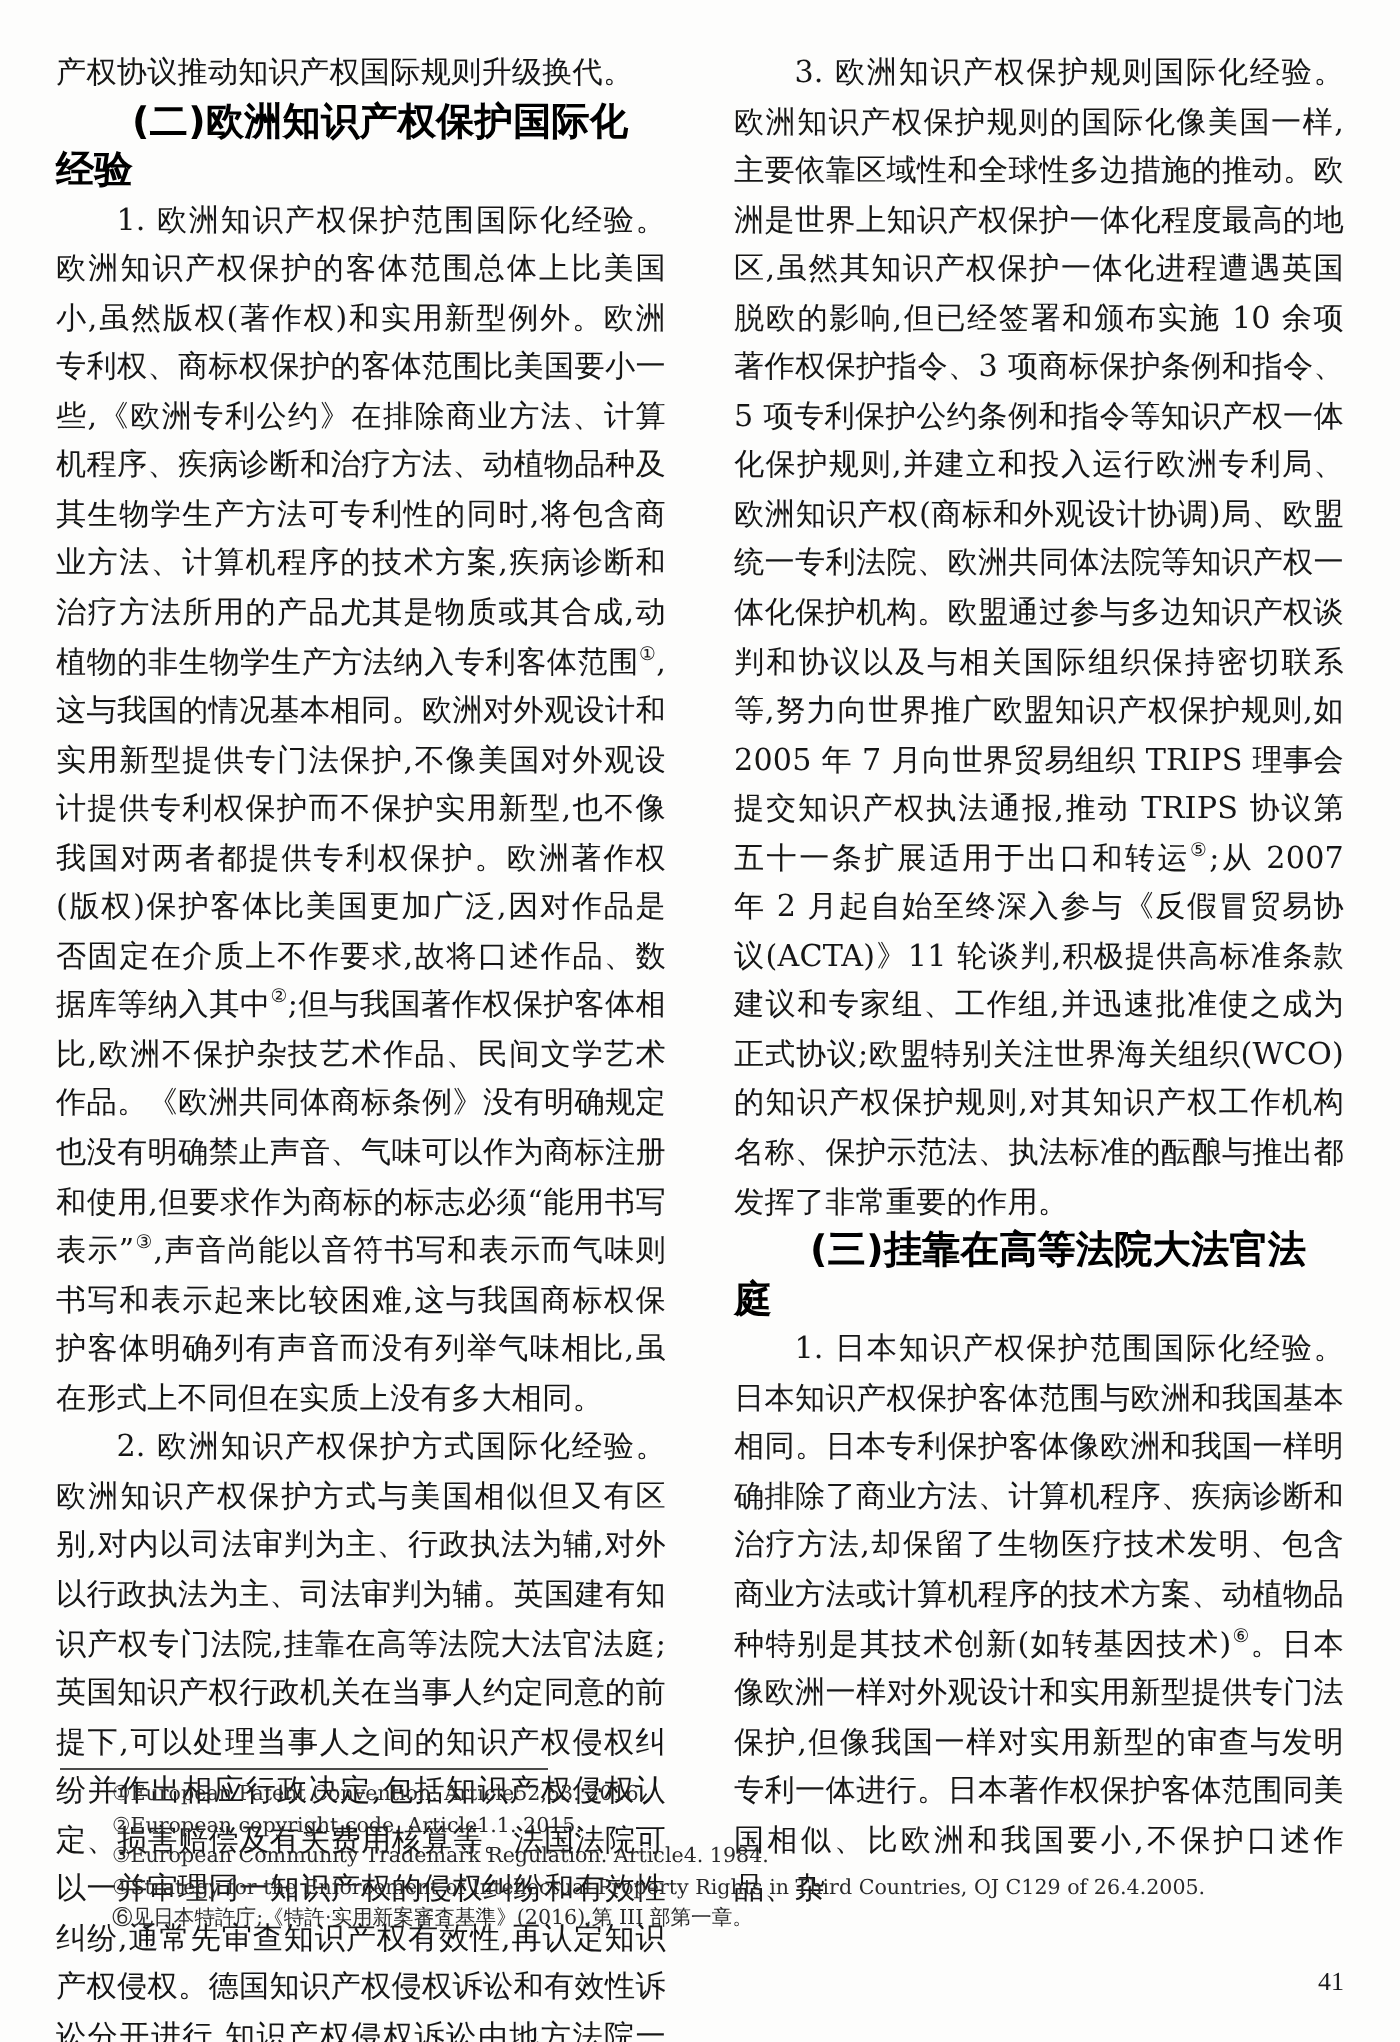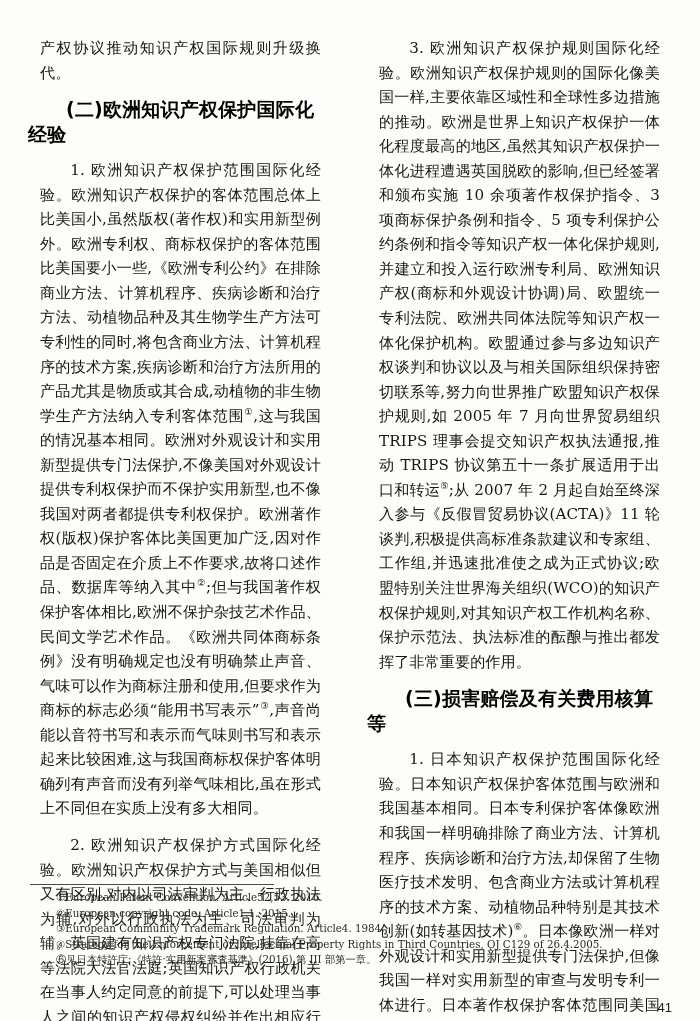--- a/index.html
+++ b/index.html
@@ -29,21 +29,21 @@
     height: 852px;
     display: flex;
     justify-content: space-between;
   }
   .column {
     width: 305px;
     box-sizing: border-box;
   }
 
   p.para {
-    margin: 12px;
+    margin: 0;
     font-size: 15.1px;
     line-height: 24.55px;
     text-align: justify;
     text-justify: inter-character;
     letter-spacing: 0.1px;
     text-indent: 2em;
     color: #161616;
     font-family: "DejaVu Serif", "Liberation Serif", serif;
     word-break: break-all;
   }
@@ -88,24 +88,24 @@
   }
   .fn-cjk {
     font-family: "DejaVu Serif", "Liberation Serif", serif;
     text-align: right;
   }
 
   
   #page-number {
     position: absolute;
     right: 28px;
-    bottom: 6px;
+    bottom: 22px;
     font-size: 13px;
     color: #1b1b1b;
-    font-family: Liberation Sans, sans-serif;
+    font-family: Liberation Serif, serif;
   }
 
   sup.fnref {
     font-size: 0.62em;
     vertical-align: super;
     line-height: 0;
   }
 </style>
 </head>
 <body>
@@ -115,21 +115,21 @@
   <div id="body-area">
 
     <div class="column" id="col-left">
         <p class="para noindent">产权协议推动知识产权国际规则升级换代。</p>
         <h3 class="heading">(二)欧洲知识产权保护国际化经验</h3>
         <p class="para">1. 欧洲知识产权保护范围国际化经验。欧洲知识产权保护的客体范围总体上比美国小,虽然版权(著作权)和实用新型例外。欧洲专利权、商标权保护的客体范围比美国要小一些,《欧洲专利公约》在排除商业方法、计算机程序、疾病诊断和治疗方法、动植物品种及其生物学生产方法可专利性的同时,将包含商业方法、计算机程序的技术方案,疾病诊断和治疗方法所用的产品尤其是物质或其合成,动植物的非生物学生产方法纳入专利客体范围<sup class="fnref">①</sup>,这与我国的情况基本相同。欧洲对外观设计和实用新型提供专门法保护,不像美国对外观设计提供专利权保护而不保护实用新型,也不像我国对两者都提供专利权保护。欧洲著作权(版权)保护客体比美国更加广泛,因对作品是否固定在介质上不作要求,故将口述作品、数据库等纳入其中<sup class="fnref">②</sup>;但与我国著作权保护客体相比,欧洲不保护杂技艺术作品、民间文学艺术作品。《欧洲共同体商标条例》没有明确规定也没有明确禁止声音、气味可以作为商标注册和使用,但要求作为商标的标志必须“能用书写表示”<sup class="fnref">③</sup>,声音尚能以音符书写和表示而气味则书写和表示起来比较困难,这与我国商标权保护客体明确列有声音而没有列举气味相比,虽在形式上不同但在实质上没有多大相同。</p>
         <p class="para">2. 欧洲知识产权保护方式国际化经验。欧洲知识产权保护方式与美国相似但又有区别,对内以司法审判为主、行政执法为辅,对外以行政执法为主、司法审判为辅。英国建有知识产权专门法院,挂靠在高等法院大法官法庭;英国知识产权行政机关在当事人约定同意的前提下,可以处理当事人之间的知识产权侵权纠纷并作出相应行政决定,包括知识产权侵权认定、损害赔偿及有关费用核算等。法国法院可以一并审理同一知识产权的侵权纠纷和有效性纠纷,通常先审查知识产权有效性,再认定知识产权侵权。德国知识产权侵权诉讼和有效性诉讼分开进行,知识产权侵权诉讼由地方法院一审、地方高级法院二审、联邦最高法院三审,而知识产权有效性诉讼由联邦专利法院一审、联邦最高法院二审。与美国知识产权域外保护措施的简单、直接、</p>
       </div>
     <div class="column" id="col-right">
         <p class="para">3. 欧洲知识产权保护规则国际化经验。欧洲知识产权保护规则的国际化像美国一样,主要依靠区域性和全球性多边措施的推动。欧洲是世界上知识产权保护一体化程度最高的地区,虽然其知识产权保护一体化进程遭遇英国脱欧的影响,但已经签署和颁布实施 10 余项著作权保护指令、3 项商标保护条例和指令、5 项专利保护公约条例和指令等知识产权一体化保护规则,并建立和投入运行欧洲专利局、欧洲知识产权(商标和外观设计协调)局、欧盟统一专利法院、欧洲共同体法院等知识产权一体化保护机构。欧盟通过参与多边知识产权谈判和协议以及与相关国际组织保持密切联系等,努力向世界推广欧盟知识产权保护规则,如 2005 年 7 月向世界贸易组织 TRIPS 理事会提交知识产权执法通报,推动 TRIPS 协议第五十一条扩展适用于出口和转运<sup class="fnref">⑤</sup>;从 2007 年 2 月起自始至终深入参与《反假冒贸易协议(ACTA)》11 轮谈判,积极提供高标准条款建议和专家组、工作组,并迅速批准使之成为正式协议;欧盟特别关注世界海关组织(WCO)的知识产权保护规则,对其知识产权工作机构名称、保护示范法、执法标准的酝酿与推出都发挥了非常重要的作用。</p>
-        <h3 class="heading">(三)损害赔偿及有关费用核算等</h3>
+        <h3 class="heading">(三)挂靠在高等法院大法官法庭</h3>
         <p class="para">1. 日本知识产权保护范围国际化经验。日本知识产权保护客体范围与欧洲和我国基本相同。日本专利保护客体像欧洲和我国一样明确排除了商业方法、计算机程序、疾病诊断和治疗方法,却保留了生物医疗技术发明、包含商业方法或计算机程序的技术方案、动植物品种特别是其技术创新(如转基因技术)<sup class="fnref">⑥</sup>。日本像欧洲一样对外观设计和实用新型提供专门法保护,但像我国一样对实用新型的审查与发明专利一体进行。日本著作权保护客体范围同美国相似、比欧洲和我国要小,不保护口述作品、杂</p>
       </div>
 
   </div>
 
   <div id="footnotes">
     <div id="footnote-rule"></div>
     <div id="footnote-list">
         <div class="footnote"><span class="fn-mark">①</span><span class="fn-cjk">European Patent Convention. Article52,53. 2016.</span></div>
         <div class="footnote"><span class="fn-mark">②</span><span class="fn-cjk">European copyright code. Article1.1. 2015.</span></div>

